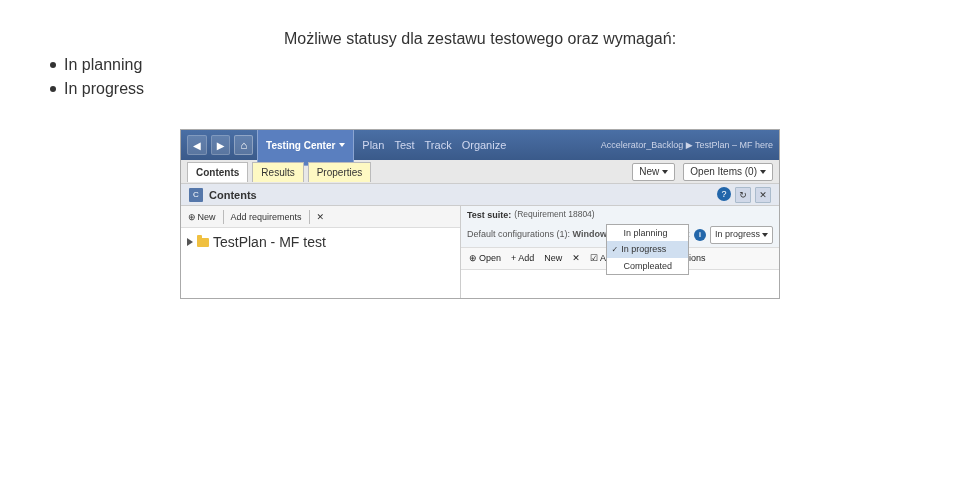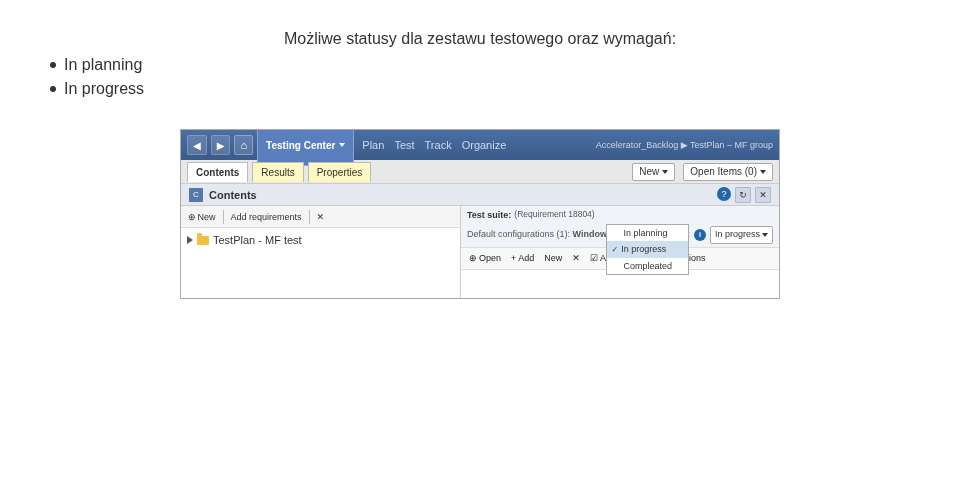--- a/index.html
+++ b/index.html
@@ -496,21 +496,21 @@
     <div class="vs-nav-section">
       <span>Testing Center</span>
       <span class="chevron-down"></span>
     </div>
     <div class="vs-nav-links">
       <span class="vs-nav-link">Plan</span>
       <span class="vs-nav-link">Test</span>
       <span class="vs-nav-link">Track</span>
       <span class="vs-nav-link">Organize</span>
     </div>
-    <div class="vs-nav-right">Accelerator_Backlog ▶ TestPlan – MF group</div>
+    <div class="vs-nav-right">Accelerator_Backlog ▶ TestPlan – MF here</div>
   </div>
 
   <div class="vs-toolbar">
     <div class="vs-tab active">
       <span>Contents</span>
     </div>
     <div class="vs-tab">
       <span>Results</span>
     </div>
     <div class="vs-tab">
@@ -552,21 +552,21 @@
         </span>
         <div class="vs-separator"></div>
         <span class="vs-left-btn">
           <span>✕</span>
         </span>
       </div>
       <div class="vs-tree">
         <div class="vs-tree-item">
           <span class="triangle-right"></span>
           <span class="folder-icon"></span>
-          <span style="font-size:11px; color:#333;">TestPlan - MF test</span>
+          <span style="font-size:14px; color:#333;">TestPlan - MF test</span>
         </div>
       </div>
     </div>
 
     <div class="vs-right-panel">
       <div class="vs-right-header">
         <span style="display:flex; align-items:center; gap:3px; flex-wrap:wrap;">
           <span class="vs-right-header-bold">Test suite:</span>
           <span class="vs-right-header-req">(Requirement 18804)</span>
         </span>

